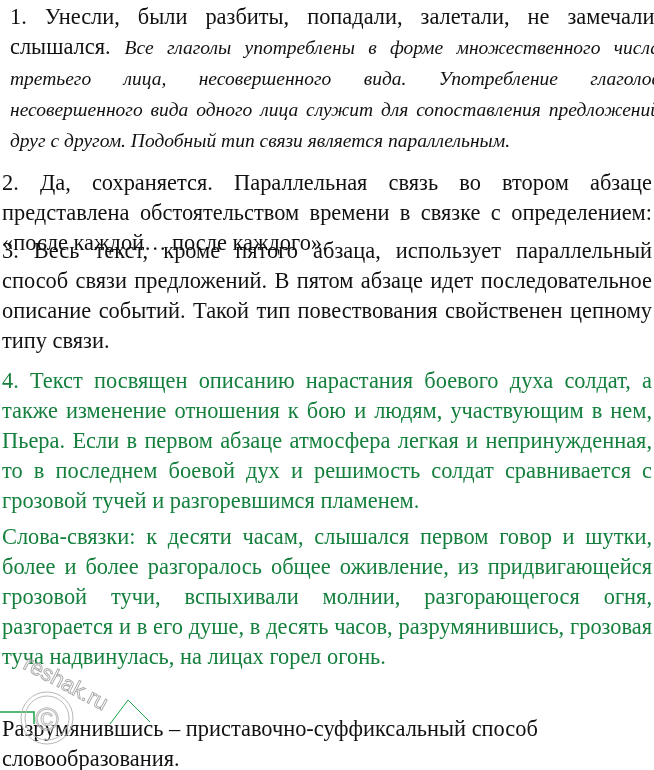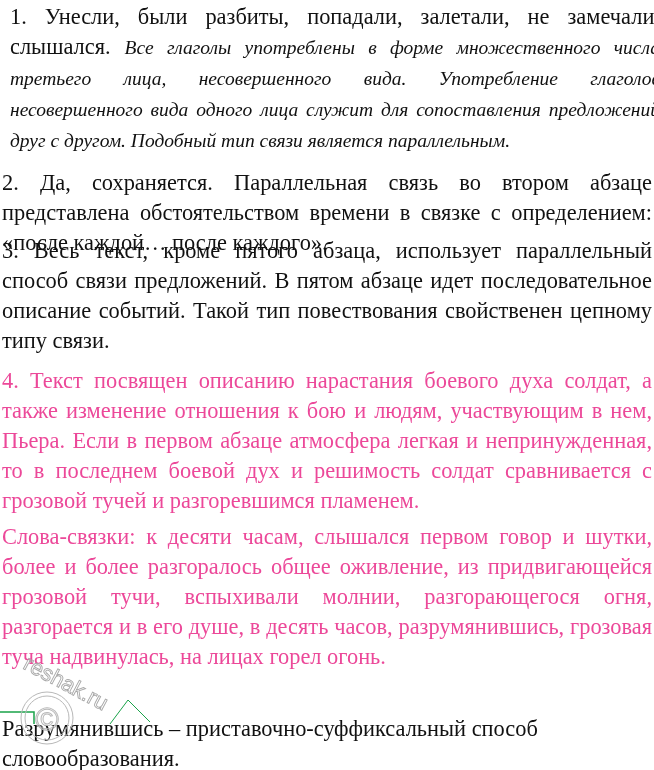--- a/index.html
+++ b/index.html
@@ -16,21 +16,21 @@
     text-align: justify;
     text-align-last: left;
     margin: 0;
   }
   .para .it { font-style: italic; font-size: 19.5px; }
   .wm {
     position: absolute; left: 0; top: 640px; width: 160px; height: 110px;
     pointer-events: none;
   }
   .morph { position: absolute; left: 0; top: 690px; width: 200px; height: 40px; pointer-events: none; }
-  .faded { color: #ec4899; }
+  .faded { color: #15803d; }
 </style>
 </head>
 <body>
 
 <div class="page">
 
   <p class="para" style="top:2px;margin-left:8px;">
     <span>1.</span><span> Унесли, были разбиты, попадали, залетали, не замечали, слышался.</span>
     <span class="it">Все глаголы употреблены в форме множественного числа третьего лица, несовершенного вида. Употребление глаголов несовершенного вида одного лица служит для сопоставления предложений друг с другом. Подобный тип связи является параллельным.</span>
   </p>

